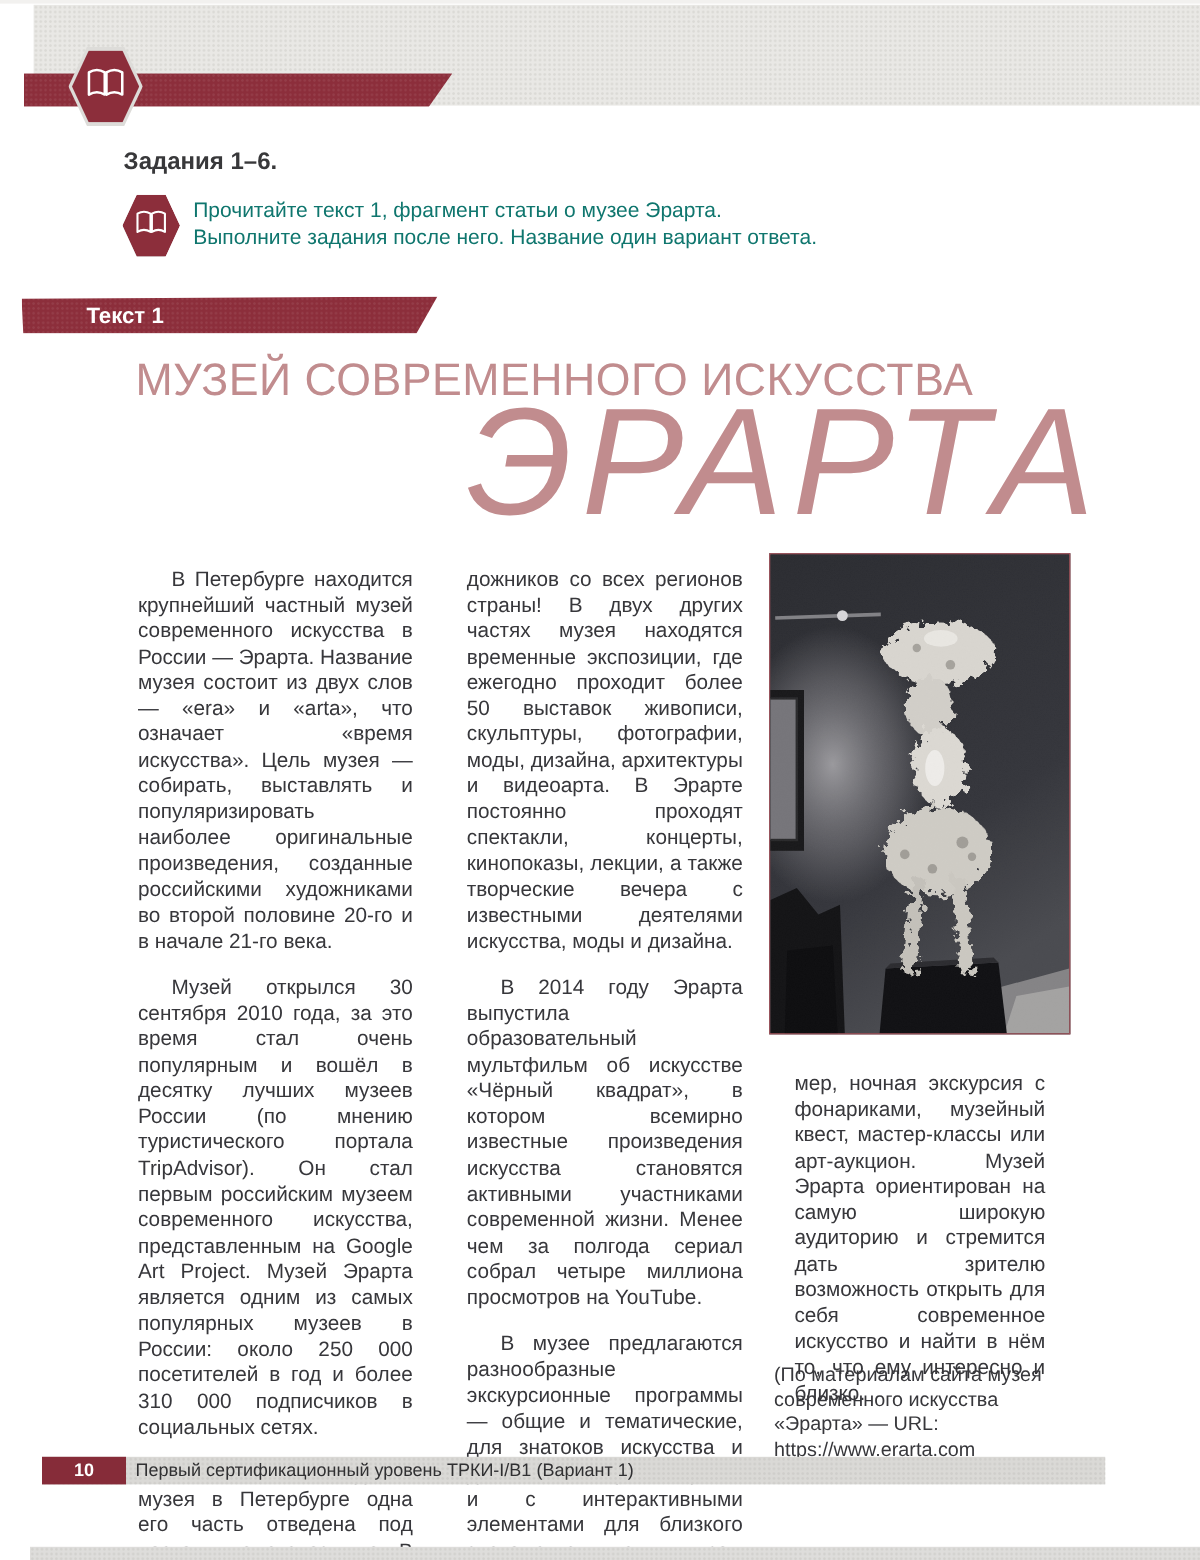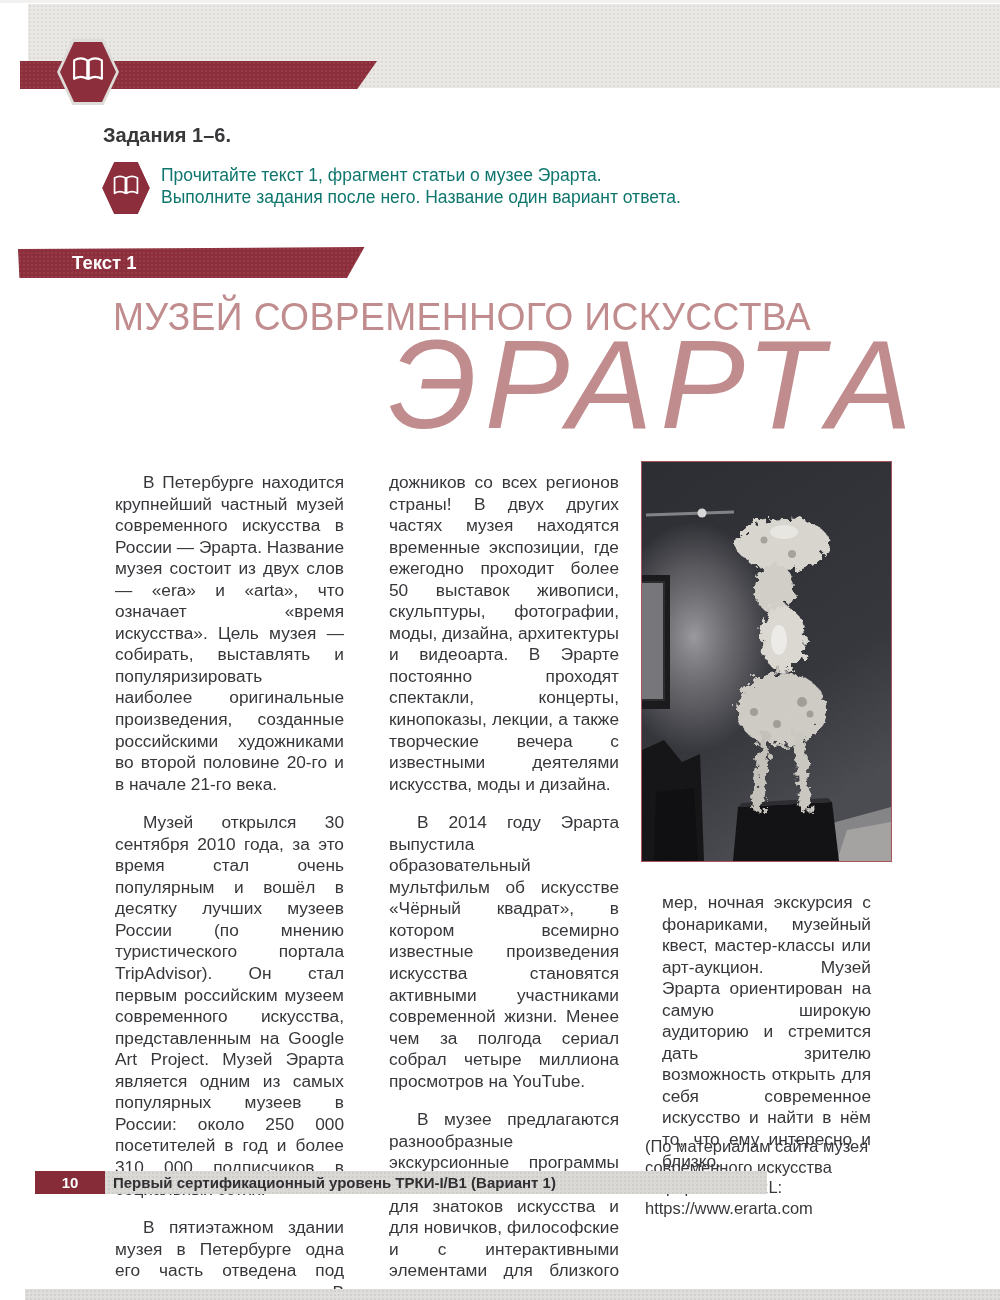--- a/index.html
+++ b/index.html
@@ -79,32 +79,32 @@
     font-size:16.5px;line-height:20.5px;color:#37373b;text-align:left;
   }
   
   .photo{
     position:absolute;left:641px;top:461px;width:249px;height:399px;
     border:1px solid #a9545c;box-sizing:content-box;background:#2f3034;
   }
   .photo svg{display:block;}
   
   .footer-bar{
-    position:absolute;left:35px;top:1171px;width:732px;height:23px;
+    position:absolute;left:35px;top:1214px;width:886px;height:23px;
     background-color:#dad9d6;
     background-image:radial-gradient(#cfcecb 1px, transparent 1.2px);
     background-size:4px 4px;
   }
   .page-num-box{
     position:absolute;left:0;top:0;width:70px;height:23px;background:#862c39;
     color:#fff;font-weight:bold;font-size:15px;text-align:center;line-height:23px;
   }
   .footer-label{
     position:absolute;left:78px;top:0;height:23px;line-height:24px;
-    font-size:15px;font-weight:bold;color:#303032;white-space:nowrap;
+    font-size:15px;font-weight:normal;color:#303032;white-space:nowrap;
   }
   .bottom-strip{
     position:absolute;left:25px;right:0;top:1289px;height:11px;
     background-color:#dedddb;
     background-image:radial-gradient(#d2d1ce 1px, transparent 1.2px);
     background-size:4px 4px;
   }
 </style>
 </head>
 <body>

